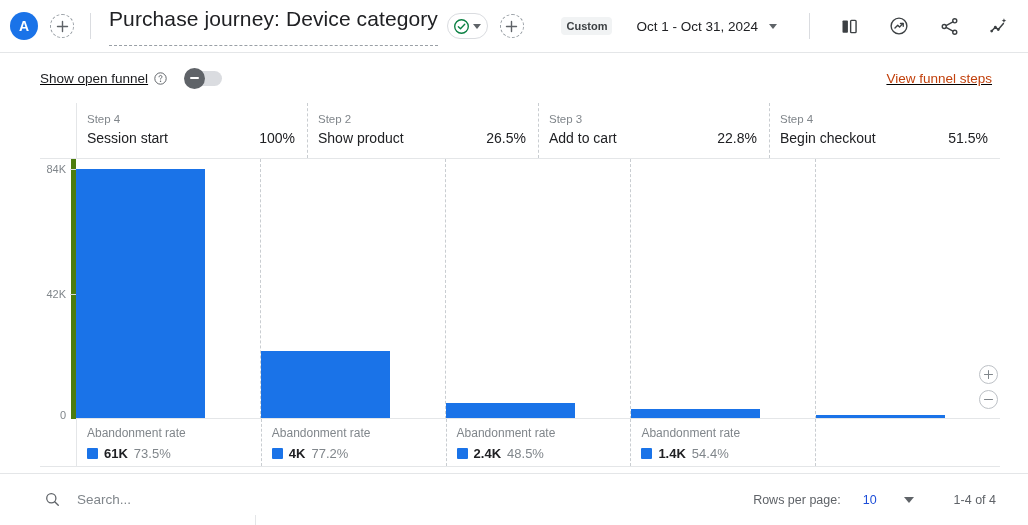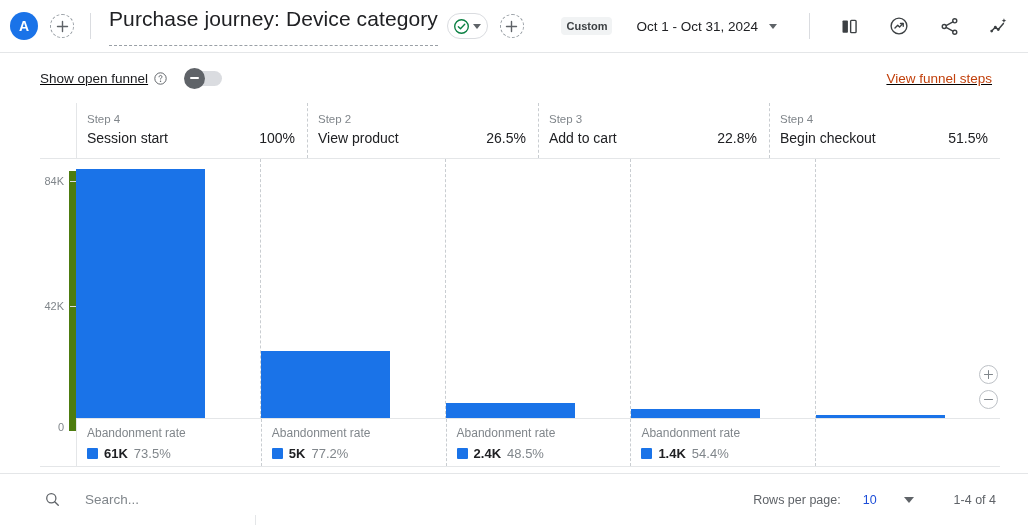--- a/index.html
+++ b/index.html
@@ -96,21 +96,21 @@
     border-left: 1px dashed #c9cdd1;
   }
   .step-col.first { border-left: 1px solid #e4e6e8; }
   .step-num { font-size: 11.5px; color: #80868b; line-height: 15px; }
   .step-row { display: flex; align-items: baseline; margin-top: 3px; }
   .step-name { font-size: 14px; color: #202124; white-space: nowrap; overflow: hidden; }
   .step-pct { margin-left: auto; font-size: 14px; color: #202124; padding-left: 8px; }
 
   
   .plot { position: absolute; left: 40px; top: 56px; right: 28px; height: 260px; }
-  .yaxis { position: absolute; left: 0; top: 12px; width: 36px; height: 260px; border-right: 7px solid #4d7c0f; }
+  .yaxis { position: absolute; left: 0; top: 0; width: 36px; height: 260px; border-right: 5px solid #4d7c0f; }
   .ytick { position: absolute; right: 5px; font-size: 11px; color: #80868b; transform: translateY(-50%); }
   .gridline { position: absolute; left: 30px; width: 6px; height: 1px; background: #dadce0; }
   .bars { position: absolute; left: 36px; right: 0; top: 0; bottom: 0; display: flex; }
   .bar-col { flex: 1 1 0; position: relative; border-left: 1px dashed #c9cdd1; }
   .bar-col.first { border-left: none; }
   .bar {
     position: absolute; left: 0; bottom: 0; width: 70%;
     background: #1a73e8;
   }
   .plot-baseline { position: absolute; left: 36px; right: 0; bottom: 0; height: 1px; background: #e4e6e8; }
@@ -132,21 +132,21 @@
   .ab-swatch { width: 11px; height: 11px; background: #1a73e8; border-radius: 1px; flex: 0 0 auto; }
   .ab-count { font-size: 13px; color: #202124; font-weight: bold; }
   .ab-pct { font-size: 13px; color: #80868b; }
 
   
   .bottombar {
     position: absolute; left: 0; bottom: 0; width: 1028px; height: 52px;
     border-top: 1px solid #e4e6e8; background: #fff;
     display: flex; align-items: center;
   }
-  .search-wrap { display: flex; align-items: flex-end; margin-left: 44px; gap: 8px; }
+  .search-wrap { display: flex; align-items: flex-end; margin-left: 44px; }
   .search-input {
     border: none; outline: none; margin-left: 14px; width: 240px;
     font-family: "Liberation Sans", sans-serif; font-size: 13.5px; color: #202124; background: transparent;
   }
   .search-input::placeholder { color: #80868b; }
   .pager { margin-left: auto; display: flex; align-items: center; padding-right: 32px; }
   .rpp-label { font-size: 12.5px; color: #5f6368; }
   .rpp-value { font-size: 12.5px; color: #1d4ed8; margin-left: 22px; }
   .rpp-caret { margin-left: 27px; width: 0; height: 0; border-left: 5px solid transparent; border-right: 5px solid transparent; border-top: 6px solid #5f6368; cursor: pointer; }
   .range-label { font-size: 12.5px; color: #5f6368; margin-left: 40px; }
@@ -254,21 +254,21 @@
         <div class="step-num">Step 4</div>
         <div class="step-row">
           <span class="step-name">Session start</span>
           <span class="step-pct">100%</span>
         </div>
       </div>
 
       <div class="step-col">
         <div class="step-num">Step 2</div>
         <div class="step-row">
-          <span class="step-name">View product</span>
+          <span class="step-name">Show product</span>
           <span class="step-pct">26.5%</span>
         </div>
       </div>
 
       <div class="step-col">
         <div class="step-num">Step 3</div>
         <div class="step-row">
           <span class="step-name">Add to cart</span>
           <span class="step-pct">22.8%</span>
         </div>
@@ -335,21 +335,21 @@
           <span class="ab-swatch" style="background: rgb(26, 115, 232);"></span>
           <span class="ab-count">61K</span>
           <span class="ab-pct">73.5%</span>
         </div>
       </div>
 
       <div class="ab-col">
         <div class="ab-label">Abandonment rate</div>
         <div class="ab-vals">
           <span class="ab-swatch" style="background: rgb(26, 115, 232);"></span>
-          <span class="ab-count">5K</span>
+          <span class="ab-count">4K</span>
           <span class="ab-pct">77.2%</span>
         </div>
       </div>
 
       <div class="ab-col">
         <div class="ab-label">Abandonment rate</div>
         <div class="ab-vals">
           <span class="ab-swatch" style="background: rgb(26, 115, 232);"></span>
           <span class="ab-count">2.4K</span>
           <span class="ab-pct">48.5%</span>

